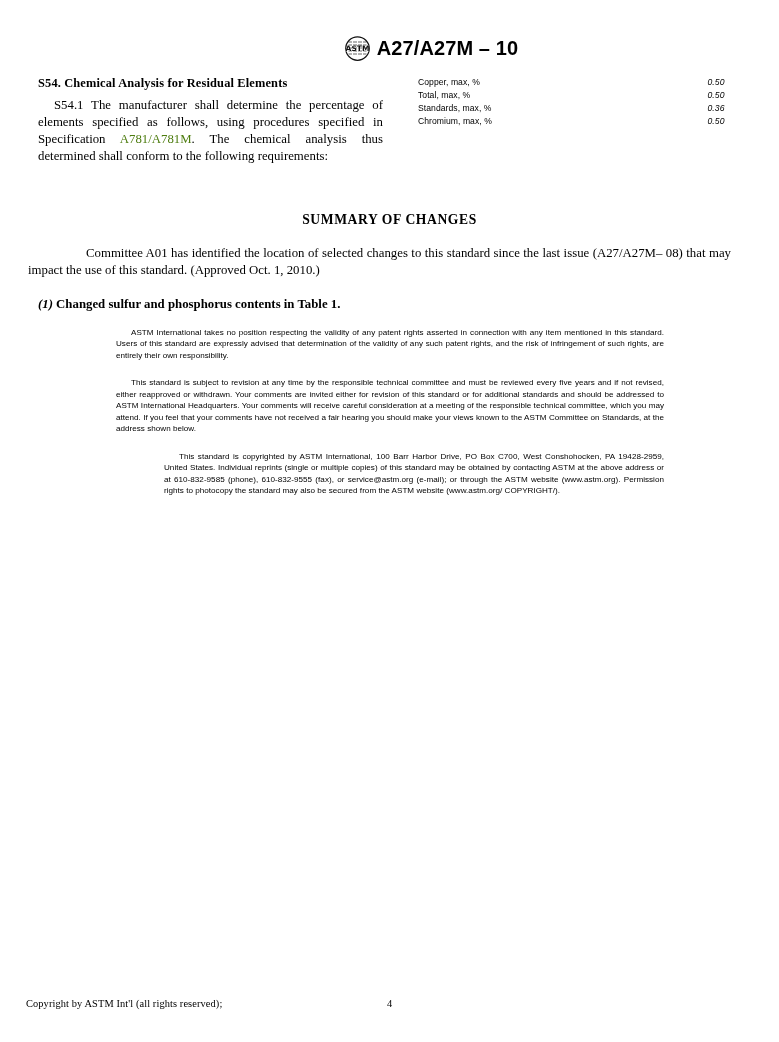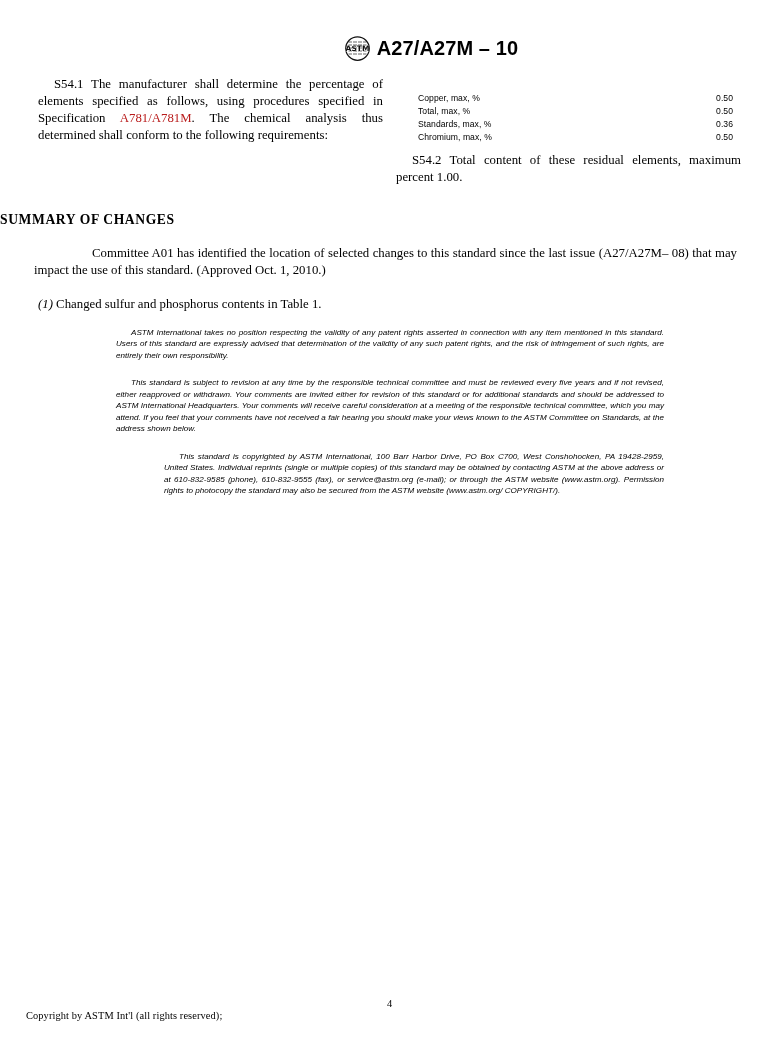--- a/index.html
+++ b/index.html
@@ -56,123 +56,123 @@
   }
   .col-left {
     position: absolute;
     left: 0;
     top: 0;
     width: 345px;
   }
   .col-right {
     position: absolute;
     left: 358px;
-    top: 16px;
+    top: 0;
     width: 345px;
   }
 
   h2.sec-head {
     margin: 0 0 7px 0;
     font-size: 12.4px;
     font-weight: bold;
     line-height: 1.15;
     letter-spacing: 0.15px;
   }
   p.body-par {
     margin: 0;
     font-size: 12.8px;
     line-height: 1.32;
     text-align: justify;
     text-indent: 16px;
     -webkit-hyphens: none;
     hyphens: none;
   }
   .redlink {
-    color: #b91c1c;
+    color: #4d7c0f;
   }
 
   
   .req-list {
     margin: 0 0 8px 0;
     padding: 0;
     list-style: none;
     width: 315px;
     margin-left: 22px;
   }
   .req-row {
     display: flex;
     justify-content: space-between;
     font-family: "Liberation Sans", "DejaVu Sans", sans-serif;
     font-size: 8.6px;
     line-height: 1.52;
     letter-spacing: 0.05px;
   }
   .req-name { text-align: left; }
-  .req-val  { text-align: right; width: 34px; }
+  .req-val  { text-align: center; width: 34px; font-style: italic; }
 
   
   .soc-head {
     position: absolute;
     top: 212px;
     left: 0;
     width: 779px;
+    text-align: center;
     font-size: 13.6px;
     font-weight: bold;
     letter-spacing: 0.6px;
   }
   .soc-par {
     position: absolute;
     top: 245px;
-    left: 34px;
+    left: 28px;
     width: 703px;
     margin: 0;
     font-size: 12.8px;
     line-height: 1.35;
     text-align: justify;
     text-indent: 58px;
   }
   .soc-item {
     position: absolute;
     top: 296px;
     left: 38px;
     width: 703px;
     margin: 0;
     font-size: 12.8px;
     line-height: 1.35;
+    font-weight: bold;
   }
   .soc-item .num { font-style: italic; }
 
   
   .legal {
     position: absolute;
     left: 116px;
     width: 548px;
     top: 327px;
   }
   .legal p {
     margin: 0 0 16px 0;
     font-family: "Liberation Sans", "DejaVu Sans", sans-serif;
-    font-style: italic;
     font-size: 8.1px;
     line-height: 1.42;
     text-align: justify;
     text-indent: 15px;
     letter-spacing: 0.02px;
   }
   .legal p:last-child { margin-bottom: 0; margin-left: 48px; }
 
   
   .footer-copy {
     position: absolute;
     left: 26px;
     top: 998px;
     font-size: 10.4px;
     letter-spacing: 0.1px;
     white-space: nowrap;
-    margin-top: 12px;
   }
   .footer-pageno {
     position: absolute;
     left: 0;
     top: 998px;
     width: 779px;
     text-align: center;
     font-size: 10.4px;
   }
 </style>
@@ -187,20 +187,21 @@
       <path d="M14 24 H86 M14 36 H86 M14 48 H86 M14 60 H86 M14 72 H86" stroke="#111" stroke-width="3" fill="none" opacity="0.85"></path>
       <path d="M30 14 V86 M50 12 V88 M70 14 V86" stroke="#ffffff" stroke-width="4" fill="none"></path>
       <text x="50" y="60" font-family="DejaVu Sans, sans-serif" font-size="30" font-weight="bold" fill="#111" text-anchor="middle" stroke="#ffffff" stroke-width="1.2" paint-order="stroke">ASTM</text>
     </svg>
     <span class="runhead-title">A27/A27M – 10</span>
   </div>
 
   <div class="cols">
 
     <div class="col-left">
+      <h2 class="sec-head">S54.  Chemical Analysis for Residual Elements</h2>
       <p class="body-par"><span>S54.1 The manufacturer shall determine the percentage of elements specified as follows, using procedures specified in Specification </span><span class="redlink">A781/A781M</span><span>. The chemical analysis thus determined shall conform to the following requirements:</span></p>
     </div>
 
     <div class="col-right">
       <ul class="req-list">
         <li class="req-row">
           <span class="req-name">Copper, max, %</span>
           <span class="req-val">0.50</span>
         </li>
         <li class="req-row">
@@ -209,21 +210,20 @@
         </li>
         <li class="req-row">
           <span class="req-name">Standards, max, %</span>
           <span class="req-val">0.36</span>
         </li>
         <li class="req-row">
           <span class="req-name">Chromium, max, %</span>
           <span class="req-val">0.50</span>
         </li>
       </ul>
-      <p class="body-par">S54.2 Total content of these residual elements, maximum percent 1.00.</p>
     </div>
 
   </div>
 
   <div class="soc-head">SUMMARY OF CHANGES</div>
   <p class="soc-par">Committee A01 has identified the location of selected changes to this standard since the last issue (A27/A27M– 08) that may impact the use of this standard. (Approved Oct. 1, 2010.)</p>
   <p class="soc-item"><span class="num">(1)</span><span> Changed sulfur and phosphorus contents in Table 1.</span></p>
 
   <div class="legal">
     <p>ASTM International takes no position respecting the validity of any patent rights asserted in connection with any item mentioned in this standard. Users of this standard are expressly advised that determination of the validity of any such patent rights, and the risk of infringement of such rights, are entirely their own responsibility.</p>

